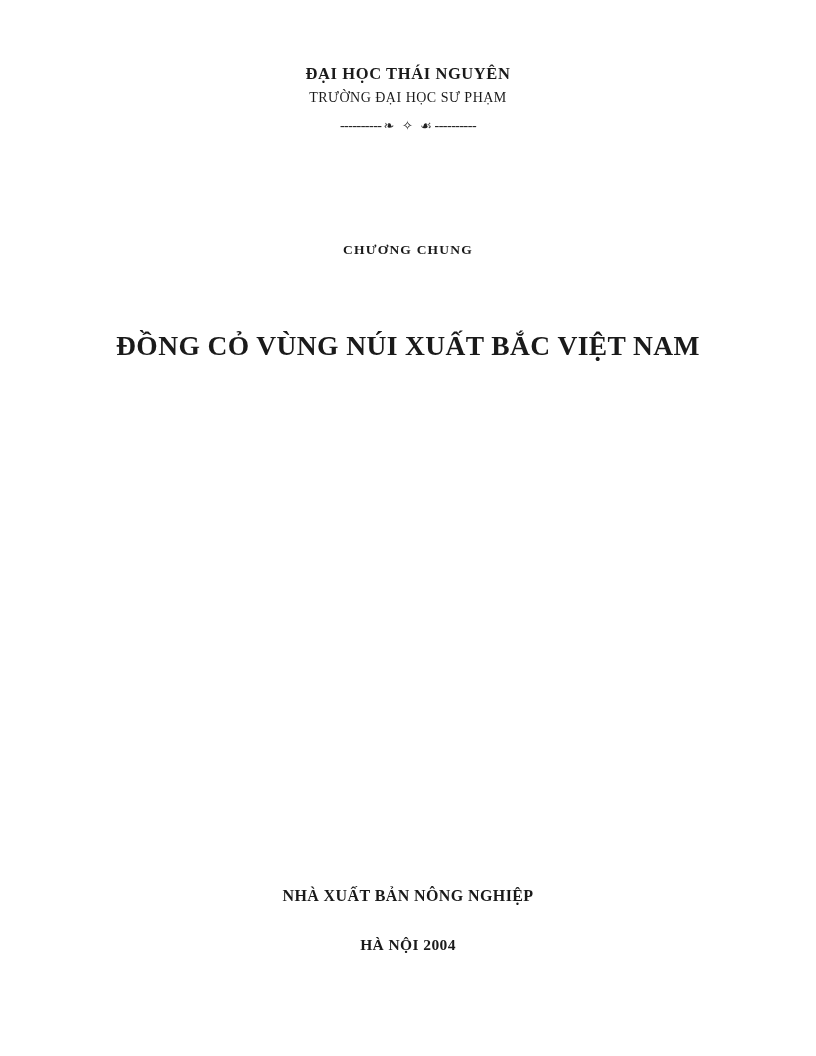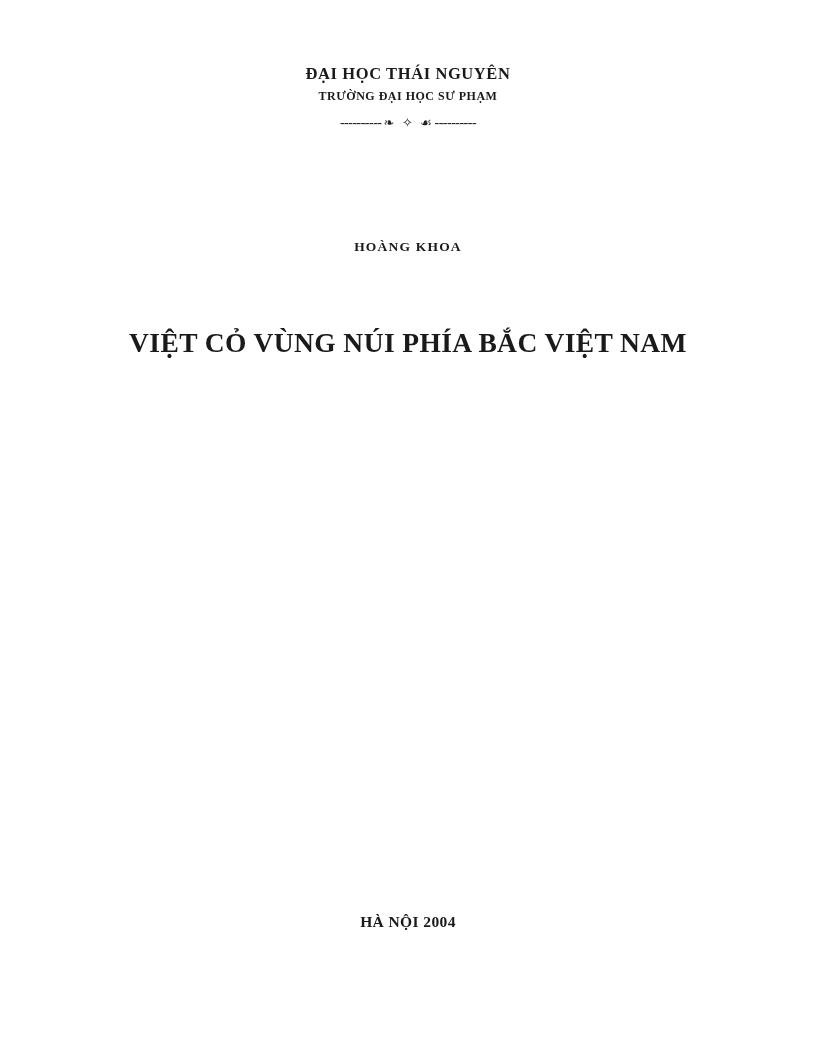--- a/index.html
+++ b/index.html
@@ -27,22 +27,22 @@
     margin-top: 62px;
     text-align: center;
   }
   .inst-line-1 {
     font-size: 16.5px;
     font-weight: bold;
     letter-spacing: 0.6px;
     line-height: 1.5;
   }
   .inst-line-2 {
-    font-size: 12px;
-    font-weight: bold;
+    font-size: 14px;
+    font-weight: normal;
     letter-spacing: 0.5px;
     line-height: 1.5;
   }
   .ornament {
     margin-top: 10px;
     text-align: center;
     font-size: 14px;
     letter-spacing: 0.5px;
     color: #222;
     white-space: nowrap;
@@ -117,22 +117,23 @@
 
   <div class="institution">
     <div class="inst-line-1">ĐẠI HỌC THÁI NGUYÊN</div>
     <div class="inst-line-2">TRƯỜNG ĐẠI HỌC SƯ PHẠM</div>
   </div>
 
   <div class="ornament">
     <span class="dashes">----------</span><span class="swirl">❧</span><span class="diamond">✧</span><span class="swirl">☙</span><span class="dashes">----------</span>
   </div>
 
-  <div class="author">HOÀNG KHOA</div>
+  <div class="author">CHƯƠNG CHUNG</div>
 
-  <div class="title">VIỆT CỎ VÙNG NÚI PHÍA BẮC VIỆT NAM</div>
+  <div class="title">ĐỒNG CỎ VÙNG NÚI XUẤT BẮC VIỆT NAM</div>
 
 
   <div class="publisher">
+    <div class="pub-line">NHÀ XUẤT BẢN NÔNG NGHIỆP</div>
     <div class="pub-place">HÀ NỘI 2004</div>
   </div>
 
 </div>
 
 </body></html>

